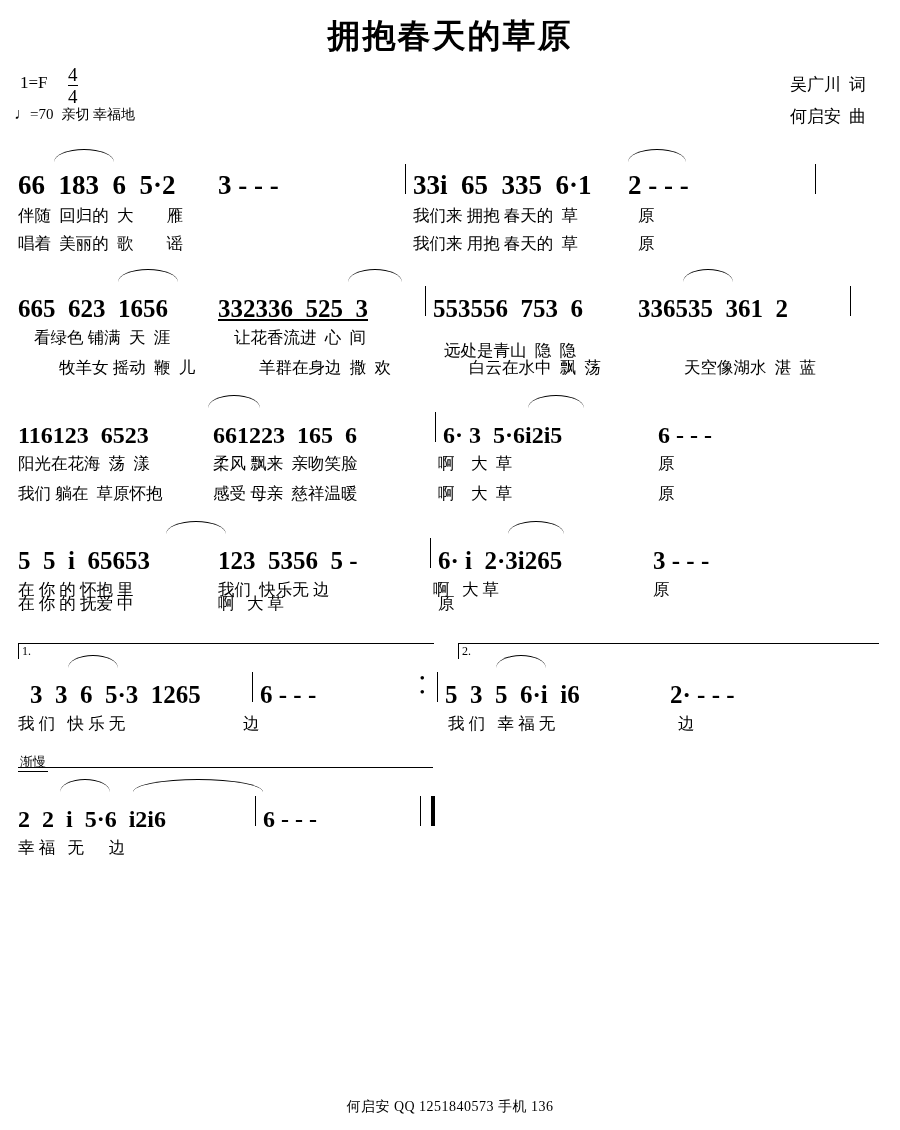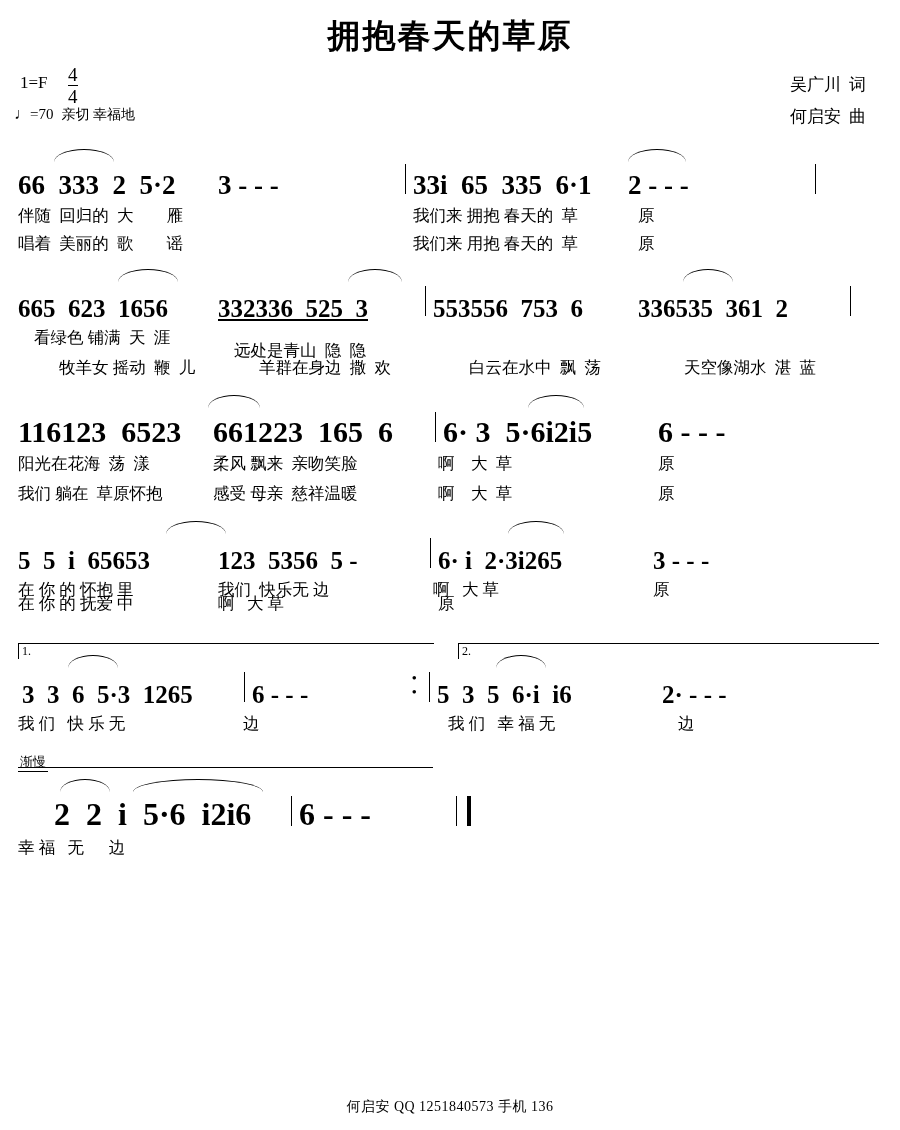--- a/index.html
+++ b/index.html
@@ -180,21 +180,21 @@
     <div class="composer">
       <div><span>吴广川</span><span class="role">词</span></div>
       <div><span>何启安</span><span class="role">曲</span></div>
     </div>
   </div>
 
   <div class="system" style="height:118px;">
     <div class="slur" style="left:36px; top:6px; width:60px;"></div>
     <div class="slur" style="left:610px; top:6px; width:58px;"></div>
     <div class="notes-line" style="position:absolute; top:14px; left:0;">
-      <span class="cell measure" style="width:200px;">66  333  2  5·2</span>
+      <span class="cell measure" style="width:200px;">66  183  6  5·2</span>
       <span class="cell measure" style="width:180px;">3 - - -</span>
       <span class="barline"></span>
       <span class="cell measure" style="width:215px;">33i  65  335  6·1</span>
       <span class="cell measure" style="width:180px;">2 - - -</span>
       <span class="barline"></span>
     </div>
     <div class="lyric-line" style="position:absolute; top:62px; left:0;">
       <span class="cell" style="width:200px;">伴随  回归的  大        雁</span>
       <span class="cell" style="width:195px;"></span>
       <span class="cell" style="width:225px;">我们来 拥抱 春天的  草</span>
@@ -215,34 +215,35 @@
     <div class="notes-line" style="position:absolute; top:14px; left:0; font-size:25px;">
       <span class="cell measure" style="width:200px;">665  623  1656</span>
       <span class="cell measure" style="width:200px;text-decoration:underline;">332336  525  3</span>
       <span class="barline"></span>
       <span class="cell measure" style="width:205px;">553556  753  6</span>
       <span class="cell measure" style="width:205px;">336535  361  2</span>
       <span class="barline"></span>
     </div>
     <div class="lyric-line" style="position:absolute; top:62px; left:16px;">
       <span class="cell" style="width:200px;">看绿色 铺满  天  涯</span>
+      <span class="cell" style="width:210px;">让花香流进  心  间</span>
       <span class="cell" style="width:215px;margin-top:13px;">远处是青山  隐  隐</span>
     </div>
     <div class="lyric-line" style="position:absolute; top:92px; left:0;">
       <span class="cell" style="width:200px;margin-left:41px;">牧羊女 摇动  鞭  儿</span>
       <span class="cell" style="width:210px;">羊群在身边  撒  欢</span>
       <span class="cell" style="width:215px;">白云在水中  飘  荡</span>
       <span class="cell" style="width:215px;">天空像湖水  湛  蓝</span>
     </div>
   </div>
 
   <div class="system" style="height:122px;">
     <div class="slur" style="left:190px; top:4px; width:52px;"></div>
     <div class="slur" style="left:510px; top:4px; width:56px;"></div>
-    <div class="notes-line" style="position:absolute; top:14px; left:0; font-size:30px;">
+    <div class="notes-line" style="position:absolute; top:14px; left:0; font-size:24px;">
       <span class="cell measure" style="width:195px;">116123  6523</span>
       <span class="cell measure" style="width:215px;">661223  165  6</span>
       <span class="barline"></span>
       <span class="cell measure" style="width:215px;">6· 3  5·6i2i5</span>
       <span class="cell measure" style="width:170px;">6 - - -</span>
     </div>
     <div class="lyric-line" style="position:absolute; top:62px; left:0;">
       <span class="cell" style="width:195px;">阳光在花海  荡  漾</span>
       <span class="cell" style="width:225px;">柔风 飘来  亲吻笑脸</span>
       <span class="cell" style="width:220px;">啊    大  草</span>
@@ -281,21 +282,21 @@
 
   <div class="system" style="height:100px;">
     <div class="volta" style="left:0px; top:0px; width:415px;">
       <span>1.</span>
     </div>
     <div class="volta" style="left:440px; top:0px; width:420px;">
       <span>2.</span>
     </div>
     <div class="slur" style="left:50px; top:12px; width:50px;"></div>
     <div class="slur" style="left:478px; top:12px; width:50px;"></div>
-    <div class="notes-line" style="position:absolute; top:22px; left:4px; font-size:25px;">
+    <div class="notes-line" style="position:absolute; top:22px; left:12px; font-size:25px;">
       <span class="cell measure" style="width:215px;">3  3  6  5·3  1265</span>
       <span class="barline"></span>
       <span class="cell measure" style="width:160px;">6 - - -</span>
       <span class="repeat-dots"></span>
       <span class="barline"></span>
       <span class="cell measure" style="width:225px;">5  3  5  6·i  i6</span>
       <span class="cell measure" style="width:170px;">2· - - -</span>
     </div>
     <div class="lyric-line" style="position:absolute; top:70px; left:0;">
       <span class="cell" style="width:225px;">我 们   快 乐 无</span>
@@ -303,21 +304,21 @@
       <span class="cell" style="width:230px;">我 们   幸 福 无</span>
       <span class="cell" style="width:150px;">边</span>
     </div>
   </div>
 
   <div class="system" style="height:110px; margin-top:6px;">
     <div class="marking" style="position:absolute; left:0; top:0;">渐慢</div>
     <div class="volta" style="left:0px; top:14px; width:415px; border-left:none;"></div>
     <div class="slur" style="left:42px; top:26px; width:50px;"></div>
     <div class="slur" style="left:115px; top:26px; width:130px;"></div>
-    <div class="notes-line" style="position:absolute; top:36px; left:0; font-size:32px;margin-left:36px;">
+    <div class="notes-line" style="position:absolute; top:36px; left:0; font-size:24px;">
       <span class="cell measure" style="width:230px;">2  2  i  5·6  i2i6</span>
       <span class="barline"></span>
       <span class="cell measure" style="width:150px;">6 - - -</span>
       <span class="barline"></span>
       <span class="thickbar"></span>
     </div>
     <div class="lyric-line" style="position:absolute; top:84px; left:0;">
       <span class="cell" style="width:260px;">幸 福   无      边</span>
     </div>
   </div>

